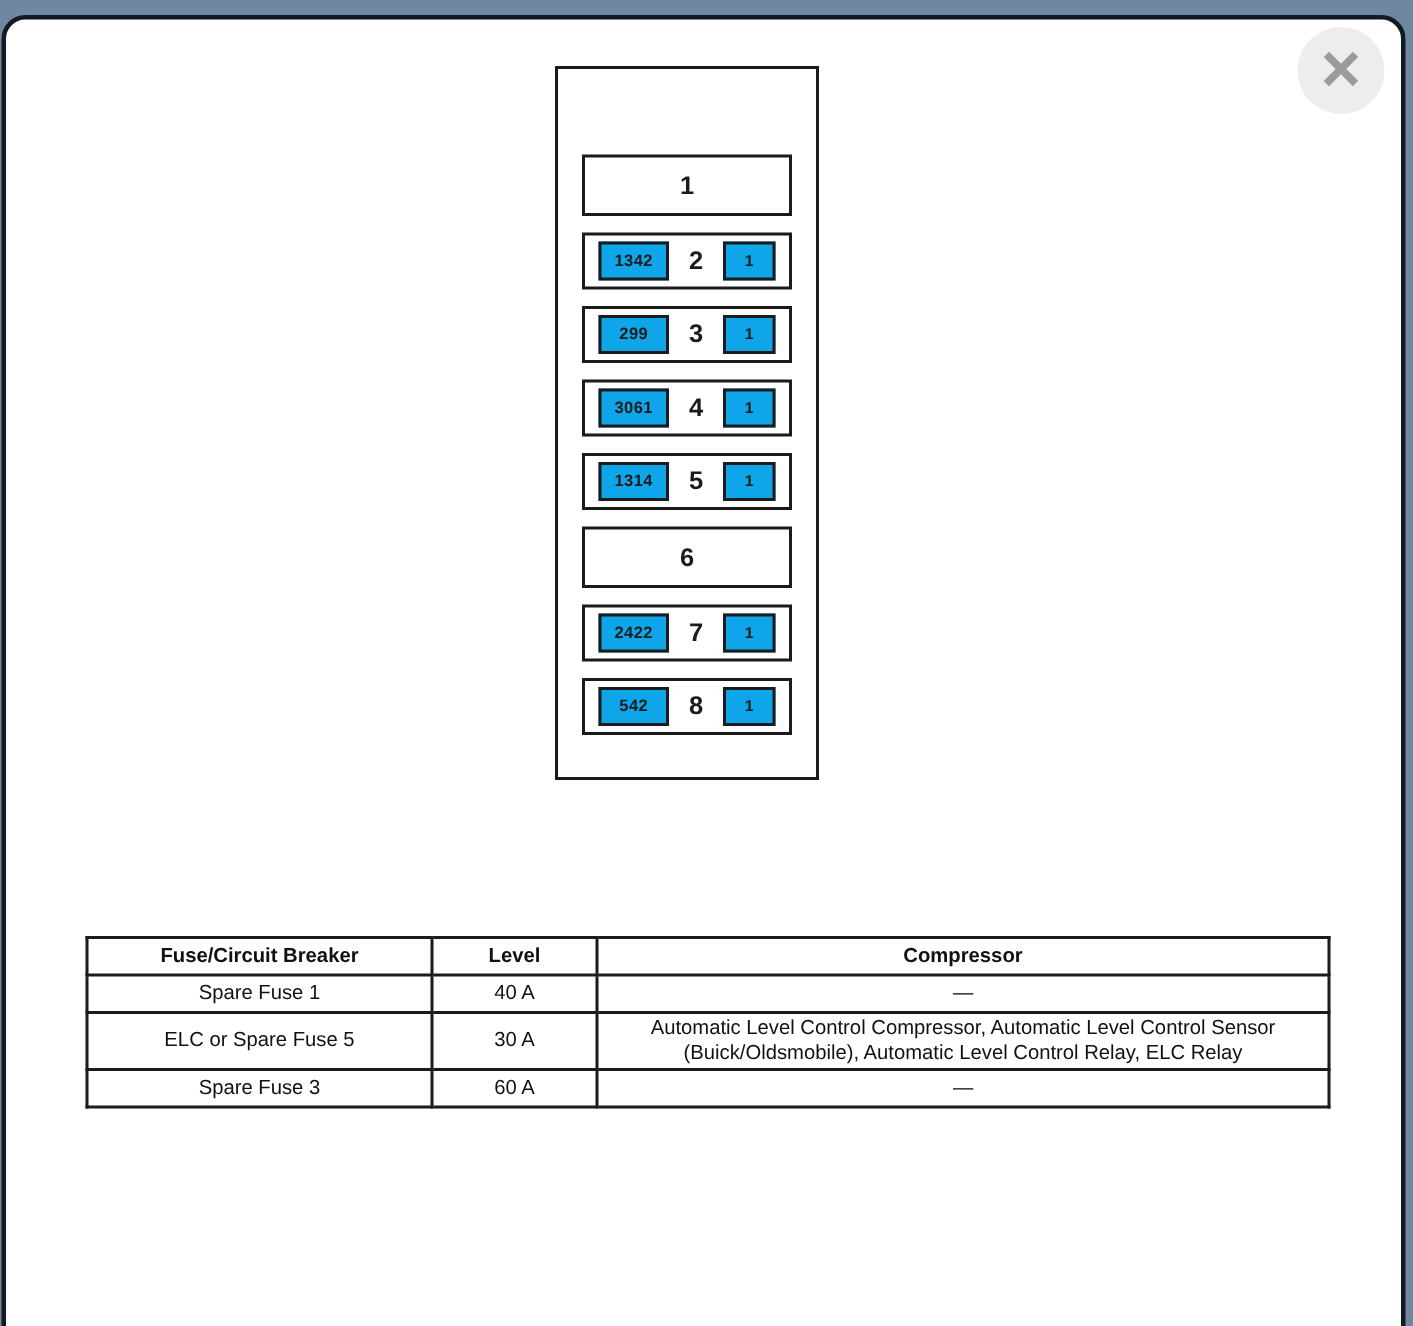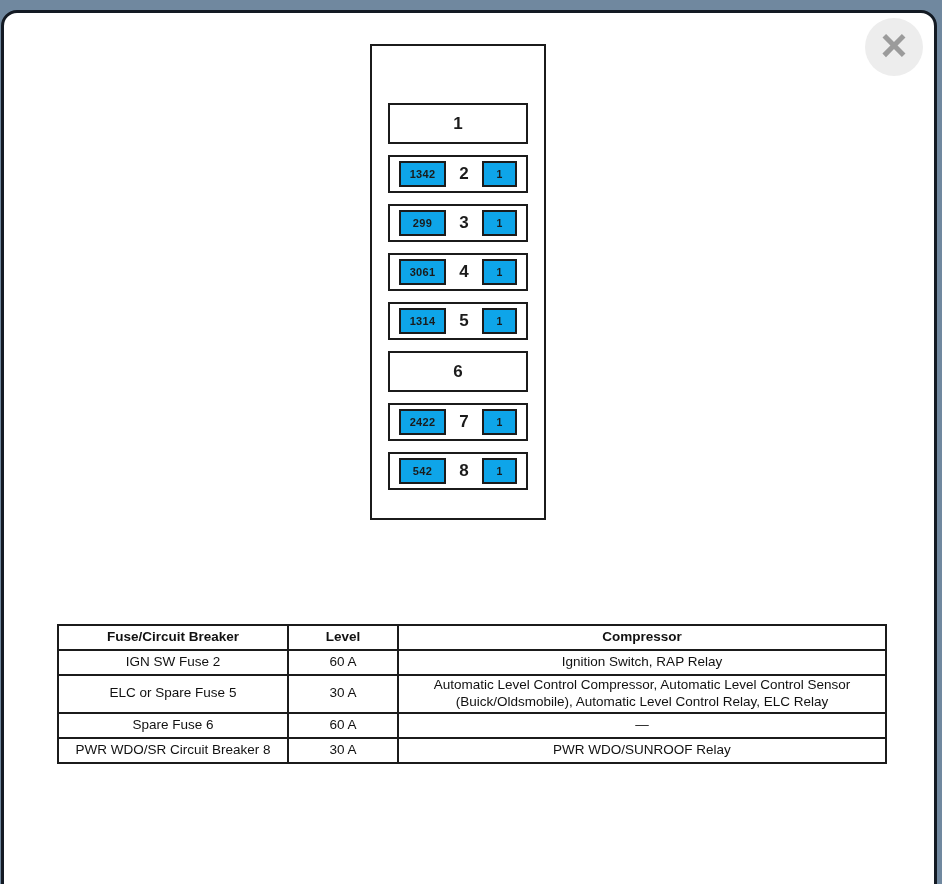--- a/index.html
+++ b/index.html
@@ -165,39 +165,34 @@
             <col class="c-desc">
         </colgroup>
         <thead>
           <tr>
             <th>Fuse/Circuit Breaker</th>
             <th>Level</th>
             <th>Compressor</th>
           </tr>
         </thead>
         <tbody>
-            <tr>
-              <td class="name-cell">IGN SW Fuse 2</td>
-              <td class="rating-cell">60 A</td>
-              <td class="desc-cell">Ignition Switch, RAP Relay</td>
+          <tr>
+              <td class="name-cell">Spare Fuse 1</td>
+              <td class="rating-cell">40 A</td>
+              <td class="desc-cell" style="text-align: center;">—</td>
             </tr>
             <tr>
               <td class="name-cell">ELC or Spare Fuse 5</td>
               <td class="rating-cell">30 A</td>
               <td class="desc-cell">Automatic Level Control Compressor, Automatic Level Control Sensor (Buick/Oldsmobile), Automatic Level Control Relay, ELC Relay</td>
             </tr>
             <tr>
-              <td class="name-cell">Spare Fuse 6</td>
+              <td class="name-cell">Spare Fuse 3</td>
               <td class="rating-cell">60 A</td>
               <td class="desc-cell" style="text-align: center;">—</td>
-            </tr>
-            <tr>
-              <td class="name-cell">PWR WDO/SR Circuit Breaker 8</td>
-              <td class="rating-cell">30 A</td>
-              <td class="desc-cell">PWR WDO/SUNROOF Relay</td>
             </tr>
         </tbody>
       </table>
     </div>
 
   </div>
 
   <button class="close-btn">
     <span class="close-glyph">×</span>
   </button>

